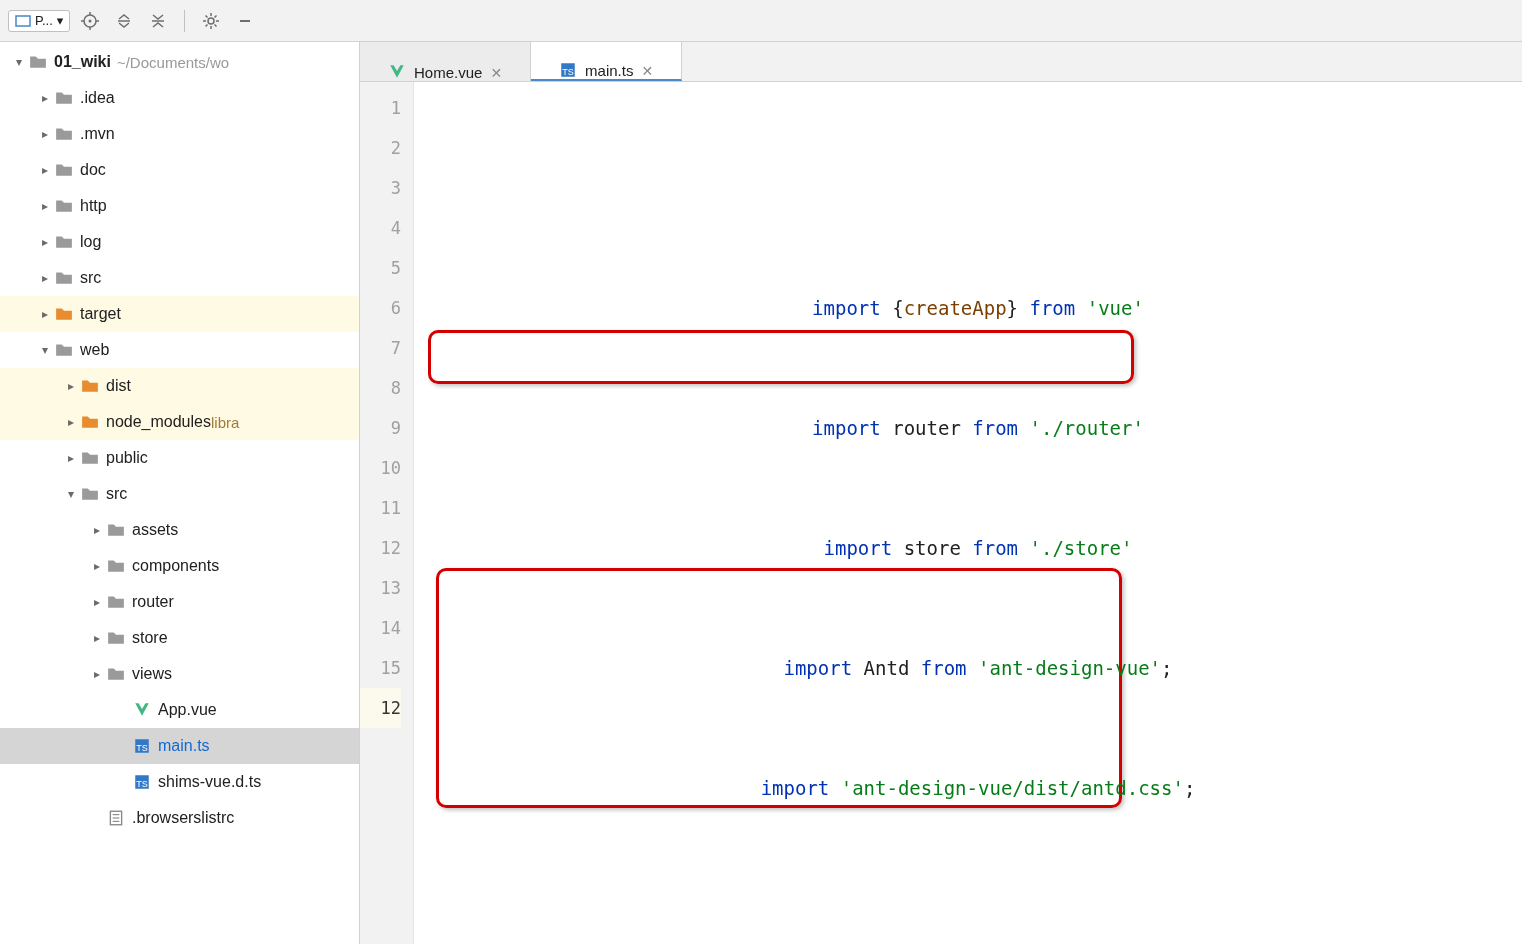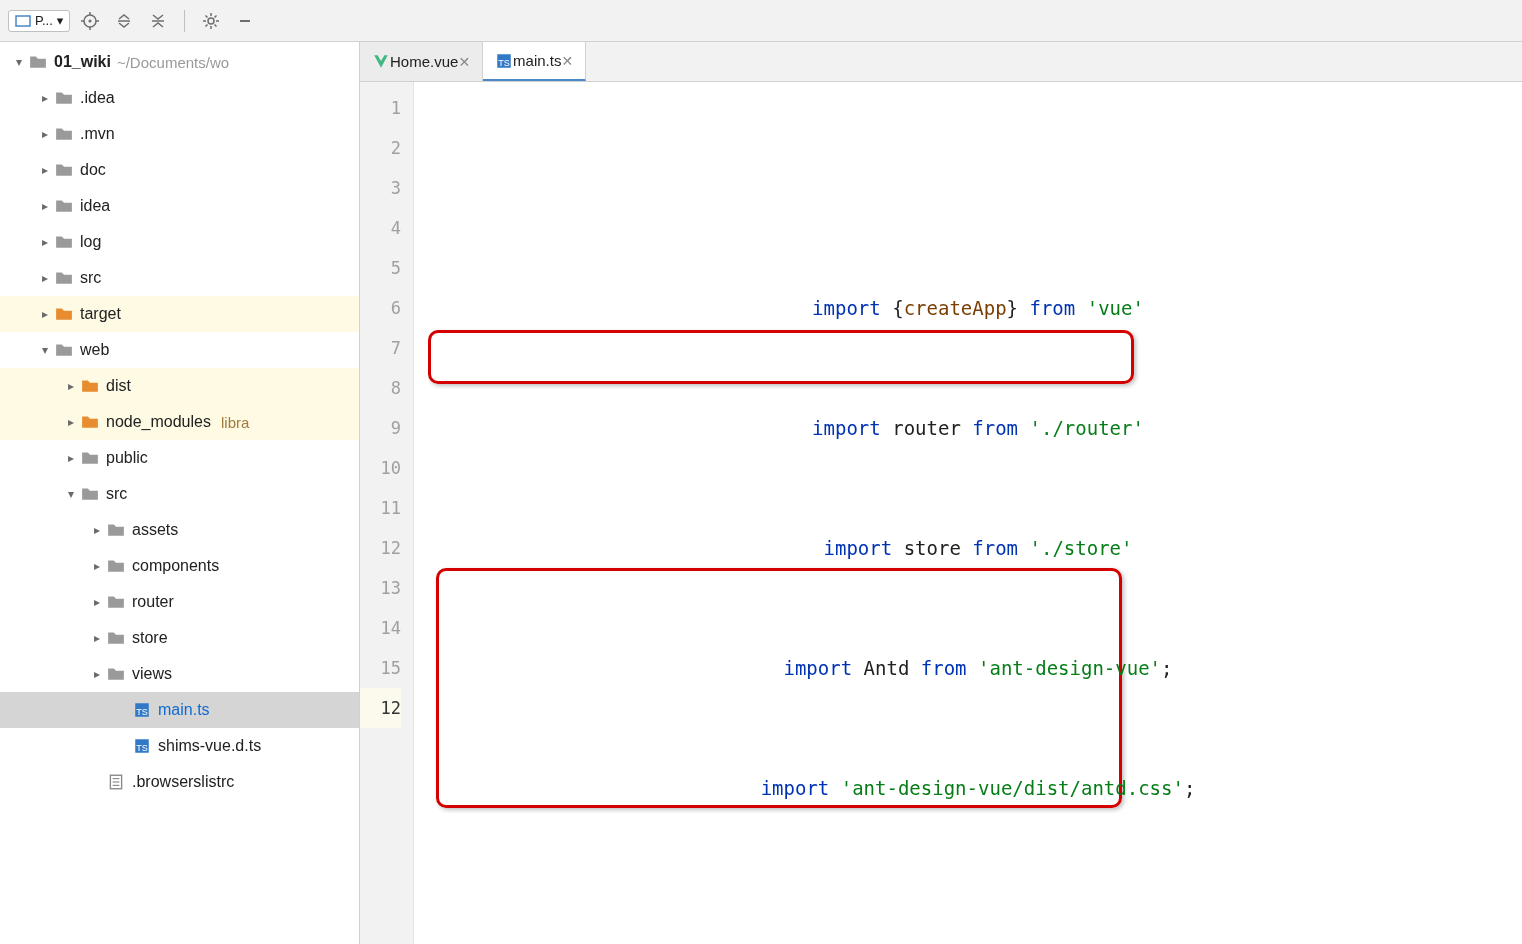--- a/index.html
+++ b/index.html
@@ -20,30 +20,30 @@
     .tree { padding-top: 2px; }
     .tree-row { display: flex; align-items: center; height: 36px; padding-left: 6px; white-space: nowrap; cursor: pointer; }
     .tree-row.selected { background: #d5d5d5; }
     .tree-row.excluded { background: #fffae3; }
     .tree-row.excluded .folder-icon { color: #e88c30; }
     .chevron { width: 18px; display: inline-flex; justify-content: center; color: #6a6a6a; font-size: 12px; }
     .folder-icon, .file-icon { width: 20px; display: inline-flex; justify-content: center; margin-right: 6px; color: #9a9a9a; }
     .folder-icon svg, .file-icon svg { width: 18px; height: 18px; }
     .label { color: #212121; }
     .path-hint { color: #999; margin-left: 6px; font-size: 15px; }
-    .lib-hint { color: #a07b3b; margin-left: 10px; font-size: 15px; }
+    .lib-hint { color: #a07b3b; margin-left: 0; font-size: 15px; }
     .bold { font-weight: 700; }
     .d1 { padding-left: 10px; } .d2 { padding-left: 36px; } .d3 { padding-left: 62px; }
     .d4 { padding-left: 88px; } .d5 { padding-left: 114px; }
     .filelink { color: #106ad0; }
     
     
     .editor-area { flex: 1; display: flex; flex-direction: column; overflow: hidden; }
     .tabs { display: flex; align-items: stretch; height: 40px; background: #f2f2f2; border-bottom: 1px solid #d1d1d1; }
-    .tab { display: flex; align-items: center; gap: 0; padding: 0 12px; border-right: 1px solid #d1d1d1; background: #ececec; cursor: pointer; font-size: 15px; }
+    .tab { display: flex; align-items: flex-end; gap: 8px; padding: 0 28px; border-right: 1px solid #d1d1d1; background: #ececec; cursor: pointer; font-size: 15px; }
     .tab.active { background: #fff; border-bottom: 2px solid #4a88c7; }
     .tab-close { color: #888; cursor: pointer; font-size: 14px; }
     .tab-icon { width: 18px; height: 18px; display: inline-flex; }
     
     
     .editor-body { flex: 1; display: flex; overflow: hidden; position: relative; }
     .gutter { width: 54px; background: #f2f2f2; border-right: 1px solid #e4e4e4; text-align: right; padding-right: 12px; color: #a0a0a0; font-family: "SF Mono", Menlo, Consolas, monospace; font-size: 17px; line-height: 40px; padding-top: 6px; }
     .gutter .ln { height: 40px; }
     .gutter .ln.active { color: #333; background: #fcfaed; }
     .marker-col { width: 14px; background: #fff; position: relative; }
@@ -152,21 +152,21 @@
               </span>
               <span class="label">doc</span>
             </div>
             <div class="tree-row d2">
               <span class="chevron">▸</span>
               <span class="folder-icon">
                 <svg viewBox="0 0 16 16">
                   <path d="M1 3h5l2 2h7v8H1z" fill="#9a9a9a"></path>
                 </svg>
               </span>
-              <span class="label">idea</span>
+              <span class="label">http</span>
             </div>
             <div class="tree-row d2">
               <span class="chevron">▸</span>
               <span class="folder-icon">
                 <svg viewBox="0 0 16 16">
                   <path d="M1 3h5l2 2h7v8H1z" fill="#9a9a9a"></path>
                 </svg>
               </span>
               <span class="label">log</span>
             </div>
@@ -274,20 +274,29 @@
               <span class="chevron">▸</span>
               <span class="folder-icon">
                 <svg viewBox="0 0 16 16">
                   <path d="M1 3h5l2 2h7v8H1z" fill="#9a9a9a"></path>
                 </svg>
               </span>
               <span class="label">views</span>
             </div>
           </div>
         <div id="files">
+            <div class="tree-row d5">
+              <span class="chevron"></span>
+              <span class="file-icon">
+                <svg viewBox="0 0 16 16">
+                  <path d="M2 2 L8 13 L14 2 L11 2 L8 7 L5 2 Z" fill="#41b883"></path>
+                </svg>
+              </span>
+              <span class="label">App.vue</span>
+            </div>
             <div class="tree-row d5 selected">
               <span class="chevron"></span>
               <span class="file-icon">
                 <svg viewBox="0 0 16 16">
                   <rect x="2" y="2" width="12" height="12" fill="#3178c6"></rect>
                   <text x="8" y="12" font-size="8" fill="#fff" text-anchor="middle" font-family="sans-serif">TS</text>
                 </svg>
               </span>
               <span class="label filelink">main.ts</span>
             </div>

